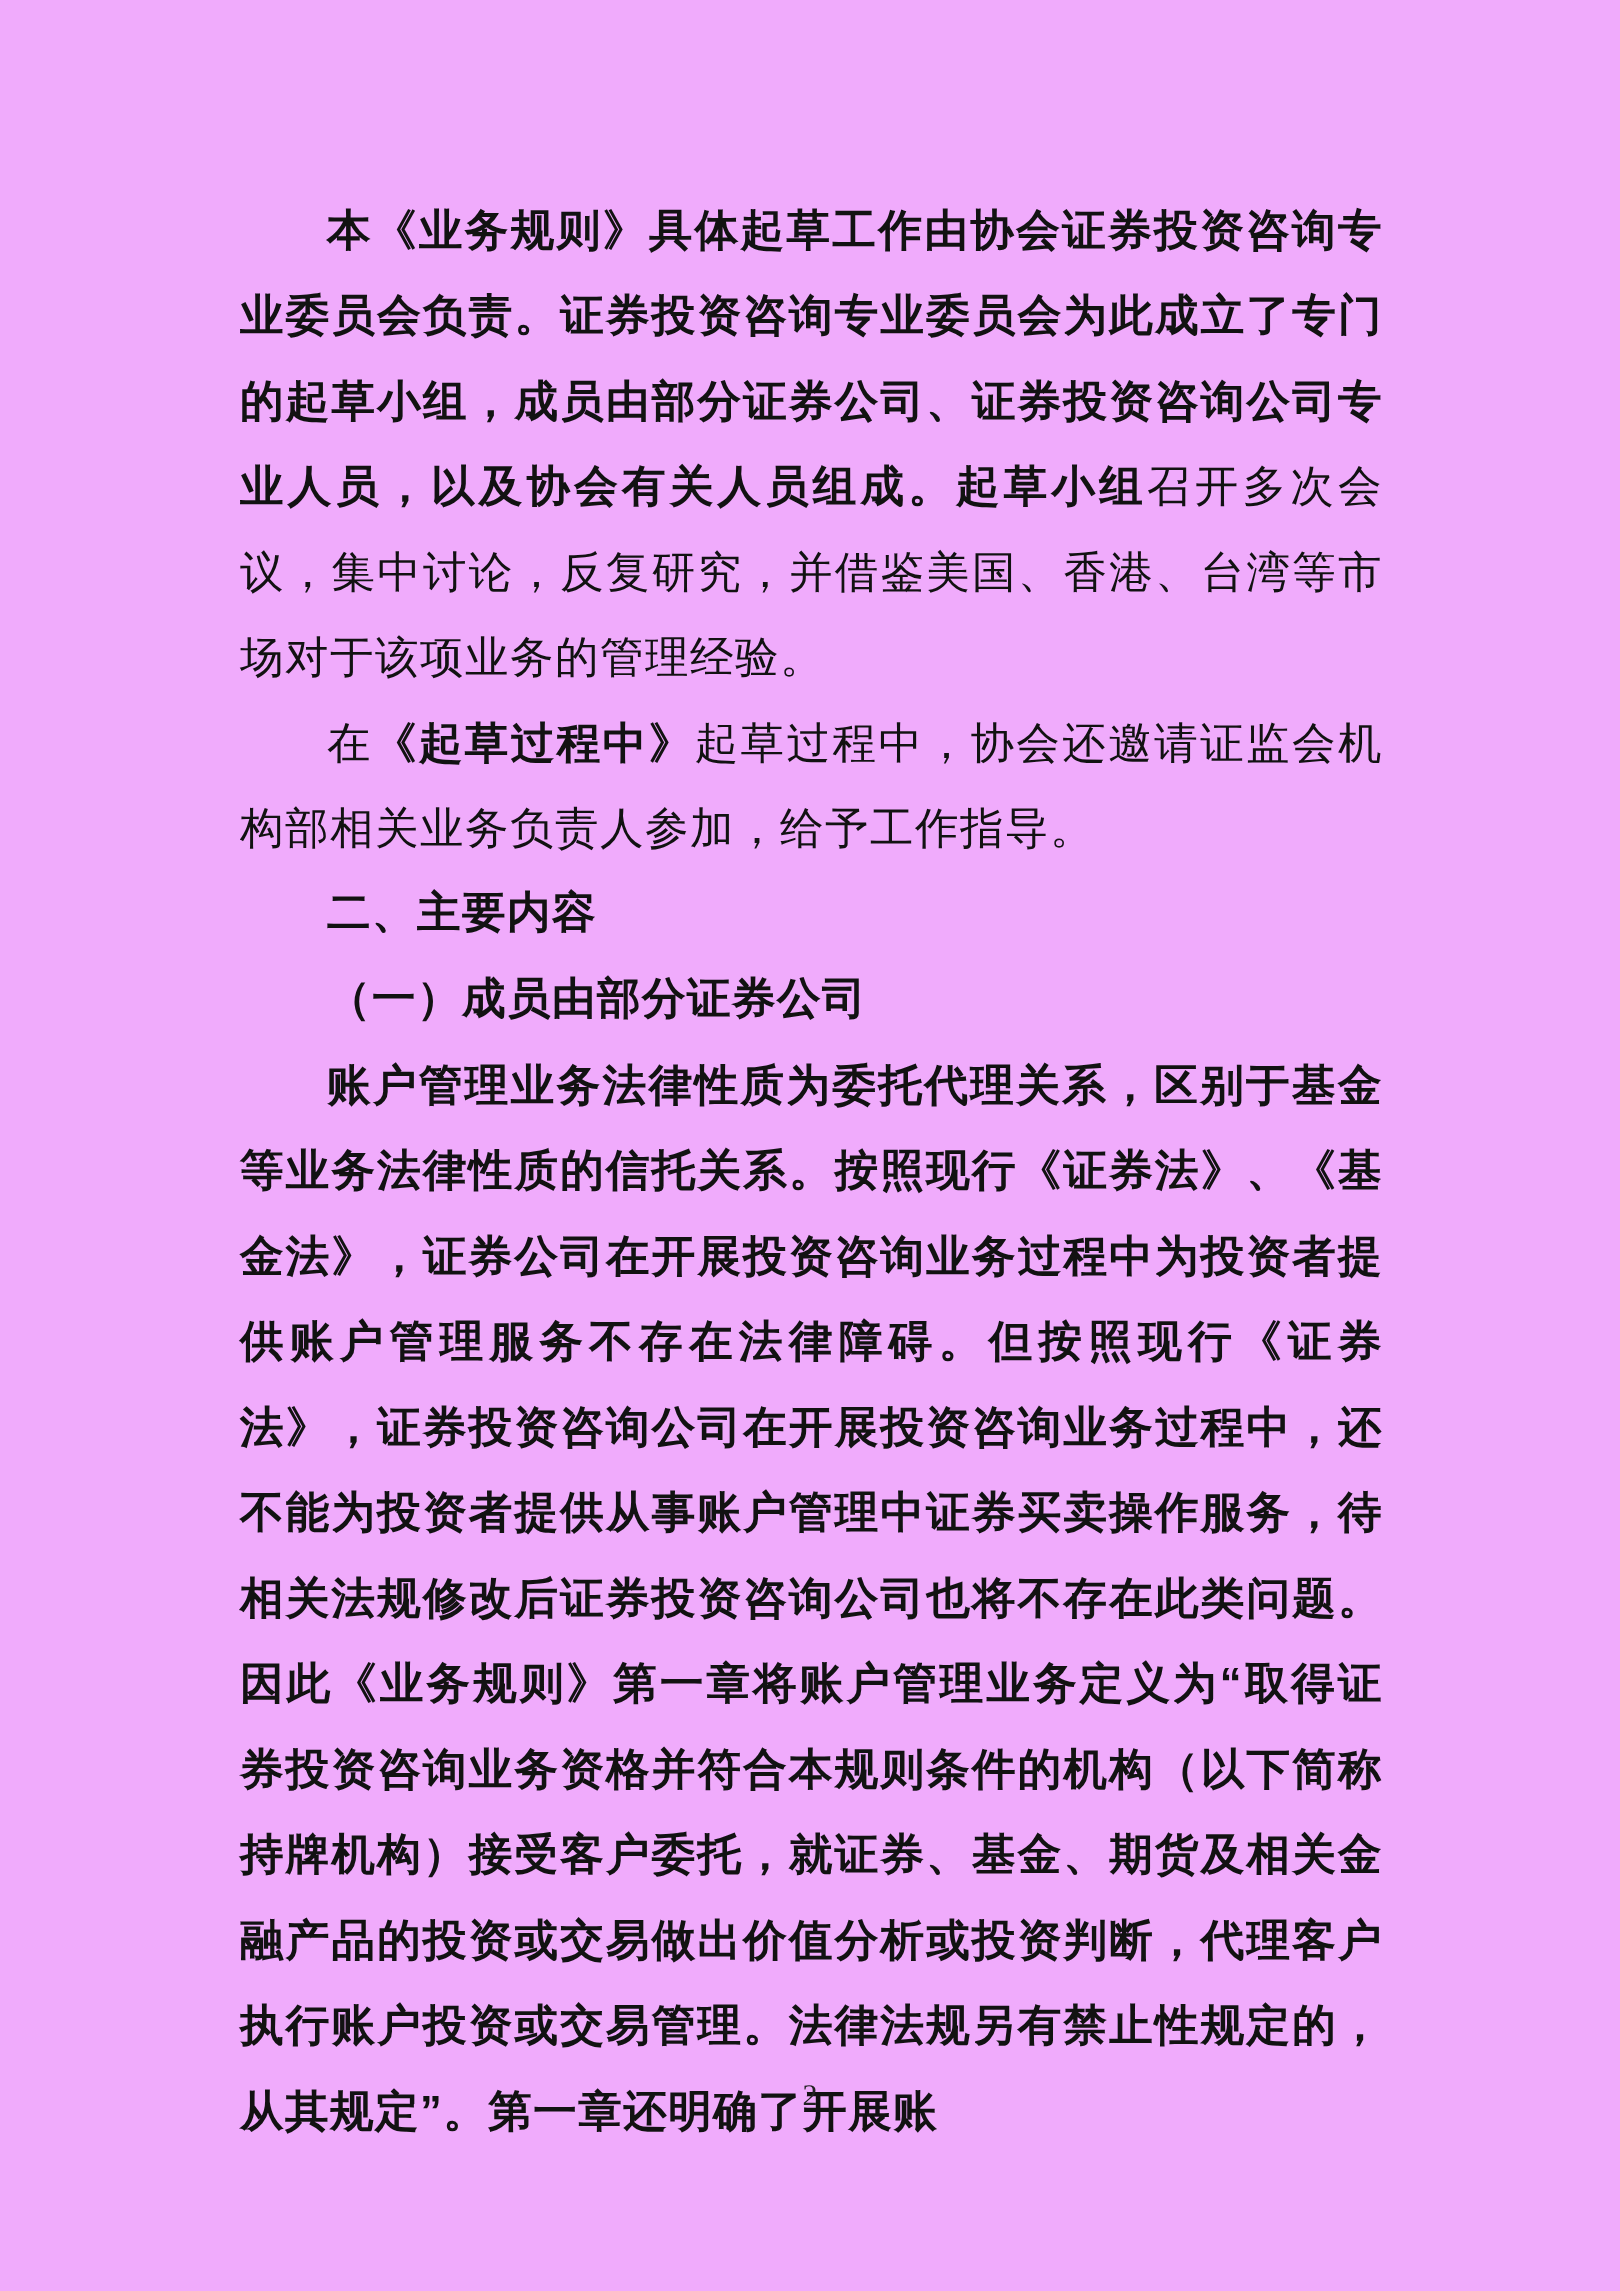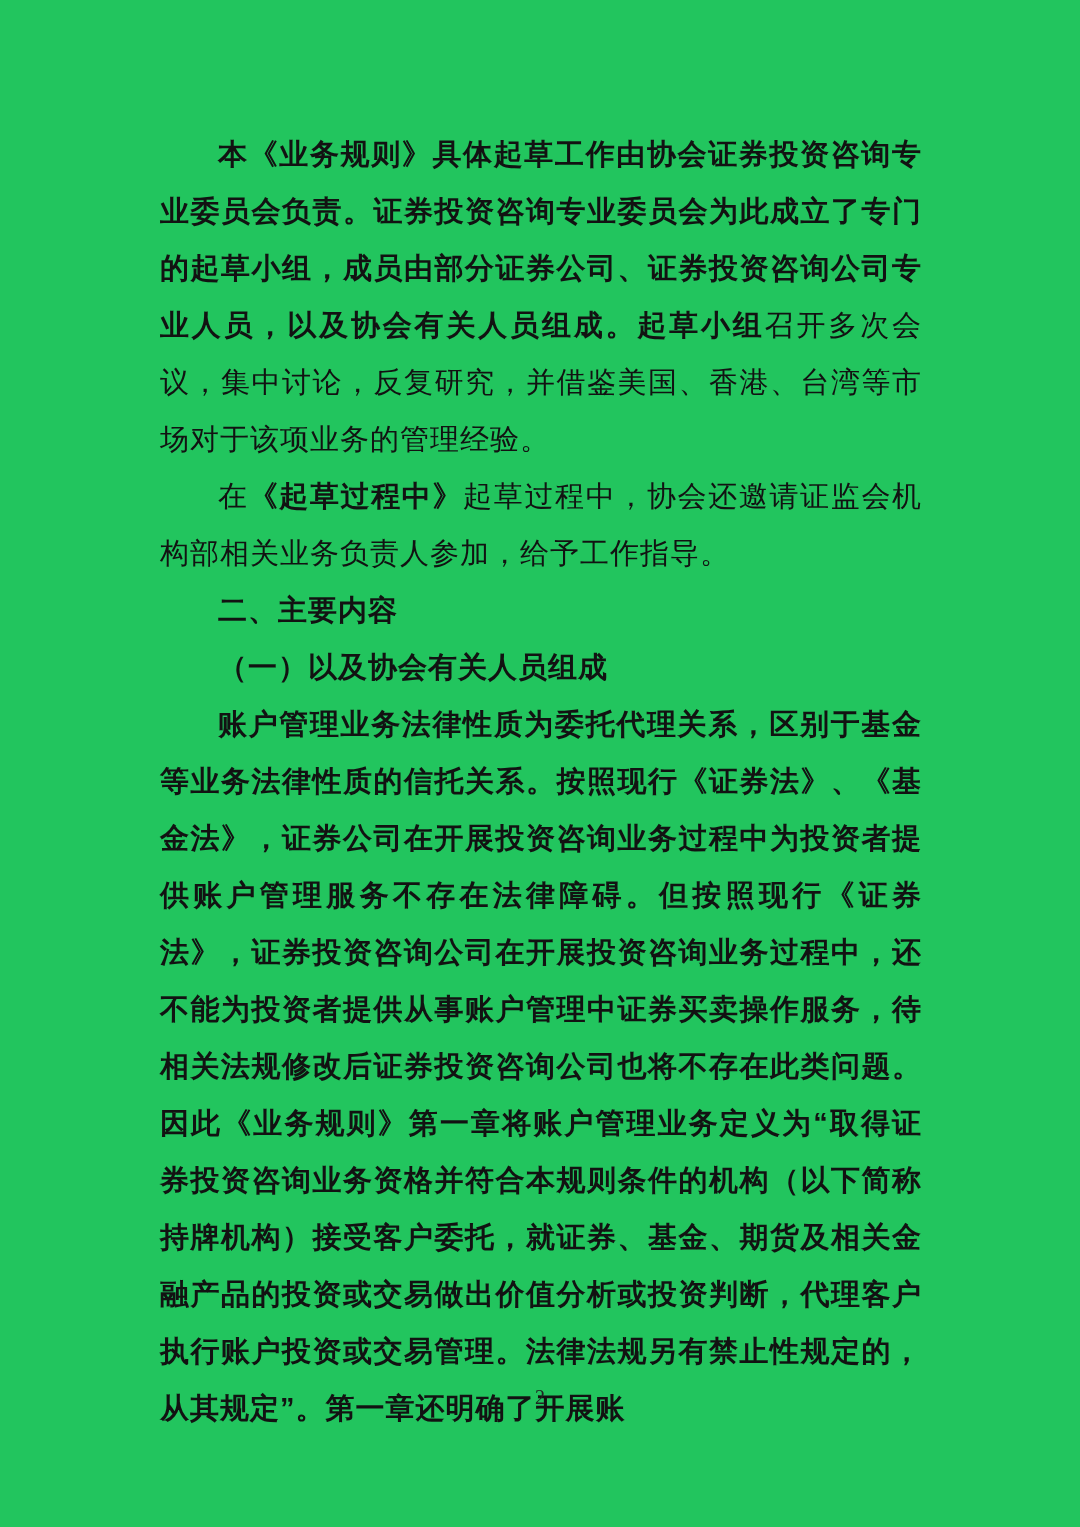--- a/index.html
+++ b/index.html
@@ -11,21 +11,21 @@
     height: 1527px;
     background: #ffffff;
     color: #121212;
     font-family: "Liberation Serif", serif;
     position: relative;
     overflow: hidden;
   }
   .page {
     position: absolute;
     inset: 0;
-    background: #22c55e;
+    background: #f0abfc;
   }
   .content {
     position: absolute;
     left: 160px;
     top: 126px;
     width: 762px;
     font-size: 29px;
     line-height: 57px;
     text-align: justify;
     letter-spacing: 1px;
@@ -33,21 +33,21 @@
   .content p {
     margin: 0;
     text-indent: 2em;
   }
   .b {
     font-weight: 700;
     font-family: "Liberation Sans", sans-serif;
   }
   .heading {
     font-weight: 700;
-    font-family: Liberation Sans, sans-serif;
+    font-family: Liberation Mono, monospace;
   }
   .page-number {
     position: absolute;
     top: 1383px;
     left: 0;
     width: 100%;
     text-align: center;
     font-size: 20px;
     line-height: 28px;
     color: #222222;
@@ -58,20 +58,20 @@
 
 <div class="page">
   <div class="content">
 
     <p><span class="b">本《业务规则》具体起草工作由协会证券投资咨询专业委员会负责。证券投资咨询专业委员会为此成立了专门的起草小组，成员由部分证券公司、证券投资咨询公司专业人员，以及协会有关人员组成。起草小组</span><span>召开多次会议，集中讨论，反复研究，并借鉴美国、香港、台湾等市场对于该项业务的管理经验。</span></p>
 
     <p><span>在</span><span class="b">《起草过程中》</span><span>起草过程中，协会还邀请证监会机构部相关业务负责人参加，给予工作指导。</span></p>
 
     <p class="heading">二、主要内容</p>
 
-    <p class="heading">（一）以及协会有关人员组成</p>
+    <p class="heading">（一）成员由部分证券公司</p>
 
     <p class="b">账户管理业务法律性质为委托代理关系，区别于基金等业务法律性质的信托关系。按照现行《证券法》、《基金法》，证券公司在开展投资咨询业务过程中为投资者提供账户管理服务不存在法律障碍。但按照现行《证券法》，证券投资咨询公司在开展投资咨询业务过程中，还不能为投资者提供从事账户管理中证券买卖操作服务，待相关法规修改后证券投资咨询公司也将不存在此类问题。因此《业务规则》第一章将账户管理业务定义为“取得证券投资咨询业务资格并符合本规则条件的机构（以下简称持牌机构）接受客户委托，就证券、基金、期货及相关金融产品的投资或交易做出价值分析或投资判断，代理客户执行账户投资或交易管理。法律法规另有禁止性规定的，从其规定”。第一章还明确了开展账</p>
 
   </div>
 
   <div class="page-number">2</div>
 </div>
 
 </body></html>

